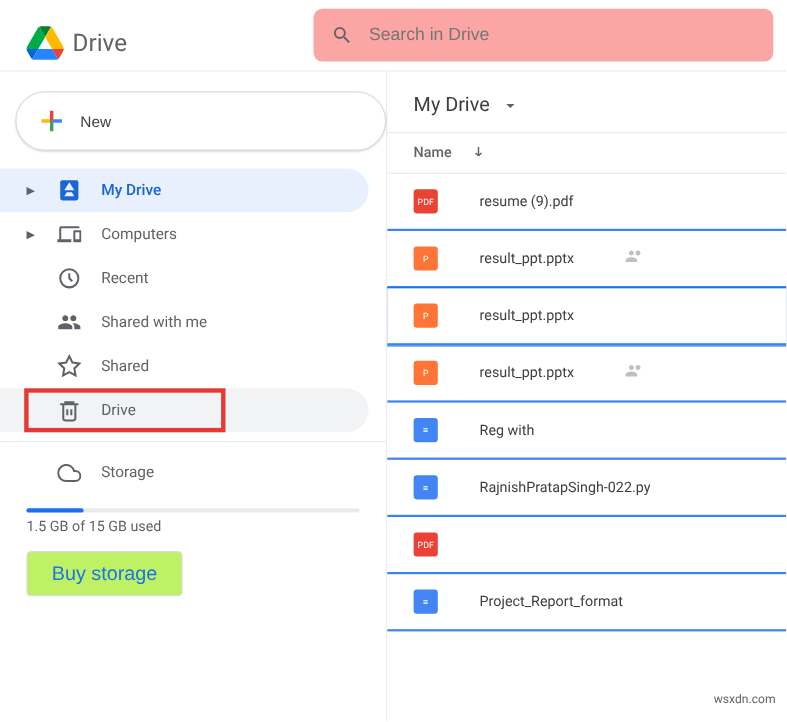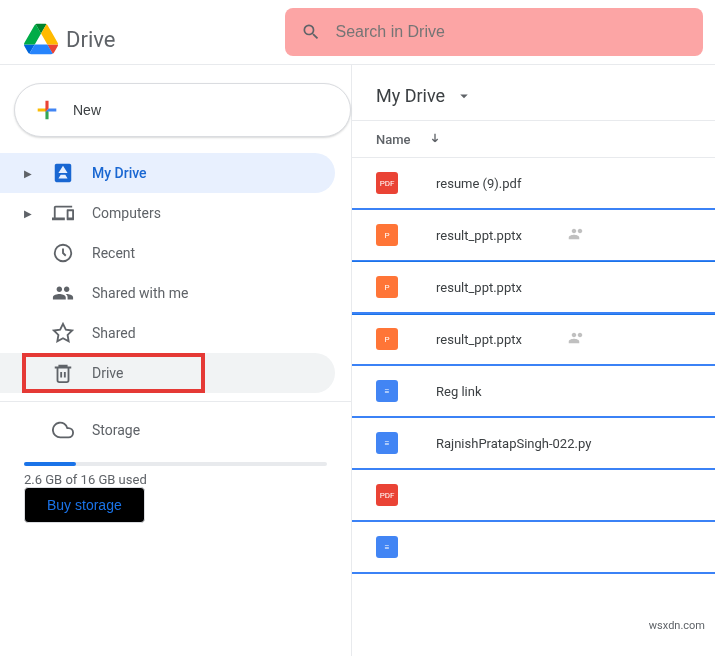--- a/index.html
+++ b/index.html
@@ -16,36 +16,36 @@
     .nav-item { display: flex; align-items: center; gap: 18px; padding: 8px 14px 8px 24px; border-radius: 0 22px 22px 0; margin-right: 16px; font-size: 14px; color: #5f6368; cursor: pointer; height: 40px; }
     .nav-item .expand { width: 10px; font-size: 10px; color: #5f6368; }
     .nav-item.selected { background: #e8f0fe; color: #1967d2; font-weight: 500; }
     .nav-item.hover { background: #f1f3f4; }
     .nav-item svg, .nav-item .nav-icon { width: 22px; height: 22px; flex-shrink: 0; }
     .divider { height: 1px; background: #e8eaed; margin: 8px 0; }
     .storage-section { padding: 4px 24px 8px 24px; }
     .storage-bar-bg { height: 4px; background: #e8eaed; border-radius: 2px; margin: 8px 0 6px 0; }
     .storage-bar-fill { height: 100%; background: #1a73e8; border-radius: 2px; }
     .storage-text { font-size: 13px; color: #5f6368; }
-    .buy-btn { border: 1px solid #dadce0; color: #1a73e8; background: #000000; padding: 9px 22px; border-radius: 4px; font-size: 14px; font-weight: 500; }
+    .buy-btn { margin-top: 14px; border: 1px solid #dadce0; color: #1a73e8; background: #bef264; padding: 9px 22px; border-radius: 4px; font-size: 18px; font-weight: 500; }
     .main { flex: 1; display: flex; flex-direction: column; }
     .breadcrumb { display: flex; align-items: center; gap: 10px; padding: 20px 24px 14px 24px; border-bottom: 1px solid #e8eaed; }
     .breadcrumb-title { font-size: 18px; color: #3c4043; }
     .list-header { display: flex; align-items: center; gap: 16px; padding: 10px 24px; font-size: 13px; color: #5f6368; font-weight: 500; border-bottom: 1px solid #e8eaed; }
     .file-list { flex: 1; overflow: auto; }
     .file-row { display: flex; align-items: center; gap: 38px; padding: 14px 24px; border-bottom: 2px solid #3b82f6; font-size: 13px; color: #3c4043; }
     .file-row.sel { outline: 1px solid #1a73e8; }
     .file-icon { width: 22px; height: 22px; border-radius: 3px; display: flex; align-items: center; justify-content: center; color: #fff; font-size: 8px; flex-shrink: 0; }
     .pdf { background: #ea4335; }
     .ppt { background: #ff7537; }
     .doc { background: #4285f4; }
     .shared-icon { margin-left: 8px; color: #c0c0c0; }
     .highlight-box { position: relative; }
     .highlight-box::after { content: ''; position: absolute; left: 22px; right: 130px; top: 0; bottom: 0; border: 4px solid #e53935; pointer-events: none; }
-    .watermark { position: fixed; bottom: 22px; right: 6px; font-size: 11px; color: #5f6368; background: #fff; padding: 2px 4px; }
+    .watermark { position: fixed; bottom: 12px; right: 6px; font-size: 11px; color: #5f6368; background: #fff; padding: 2px 4px; }
   </style>
 </head>
 <body>
 
 <div class="header">
   <div class="logo">
     <svg width="34" height="34" viewBox="0 0 87 78">
         <path d="M6.6 66.85l3.85 6.65c.8 1.4 1.95 2.5 3.3 3.3l13.75-23.8H0c0 1.55.4 3.1 1.2 4.5z" fill="#0066da"></path>
         <path d="M43.65 25L29.9 1.2c-1.35.8-2.5 1.9-3.3 3.3L1.2 48.5C.4 49.9 0 51.45 0 53h27.5z" fill="#00ac47"></path>
         <path d="M73.55 76.8c1.35-.8 2.5-1.9 3.3-3.3l1.6-2.75L86.1 57.5c.8-1.4 1.2-2.95 1.2-4.5H59.8l5.85 11.5z" fill="#ea4335"></path>
@@ -124,21 +124,21 @@
         <span class="expand"></span>
         <svg viewBox="0 0 24 24" fill="none" stroke="#5f6368" stroke-width="2">
             <path d="M18 10h-1.26A8 8 0 109 20h9a5 5 0 000-10z"></path>
           </svg>
         <span>Storage</span>
       </div>
       <div class="storage-section">
         <div class="storage-bar-bg">
             <div class="storage-bar-fill" id="storage-fill" style="width: 17%;"></div>
           </div>
-        <div class="storage-text">2.6 GB of 16 GB used</div>
+        <div class="storage-text">1.5 GB of 15 GB used</div>
         <button class="buy-btn">Buy storage</button>
       </div>
     </div>
   </div>
 
   <div class="main">
     <div class="breadcrumb">
       <span class="breadcrumb-title">My Drive</span>
       <svg width="18" height="18" viewBox="0 0 24 24" fill="#5f6368">
           <path d="M7 10l5 5 5-5z"></path>
@@ -168,29 +168,30 @@
         </div>
         <div class="file-row">
           <div class="file-icon ppt">P</div>
           <span>result_ppt.pptx</span>
           <span class="shared-icon"><svg width="18" height="18" viewBox="0 0 24 24" fill="#c0c0c0">
               <path d="M16 11c1.66 0 2.99-1.34 2.99-3S17.66 5 16 5s-3 1.34-3 3 1.34 3 3 3zm-8 0c1.66 0 2.99-1.34 2.99-3S9.66 5 8 5 5 6.34 5 8s1.34 3 3 3zm0 2c-2.33 0-7 1.17-7 3.5V19h14v-2.5c0-2.33-4.67-3.5-7-3.5z"></path>
             </svg></span>
         </div>
         <div class="file-row">
           <div class="file-icon doc">≡</div>
-          <span>Reg link</span>
+          <span>Reg with</span>
         </div>
         <div class="file-row">
           <div class="file-icon doc">≡</div>
           <span>RajnishPratapSingh-022.py</span>
         </div>
         <div class="file-row">
           <div class="file-icon pdf">PDF</div>
         </div>
         <div class="file-row">
           <div class="file-icon doc">≡</div>
+          <span>Project_Report_format</span>
         </div>
       </div>
   </div>
 </div>
 
 <div class="watermark">wsxdn.com</div>
 
 </body></html>

